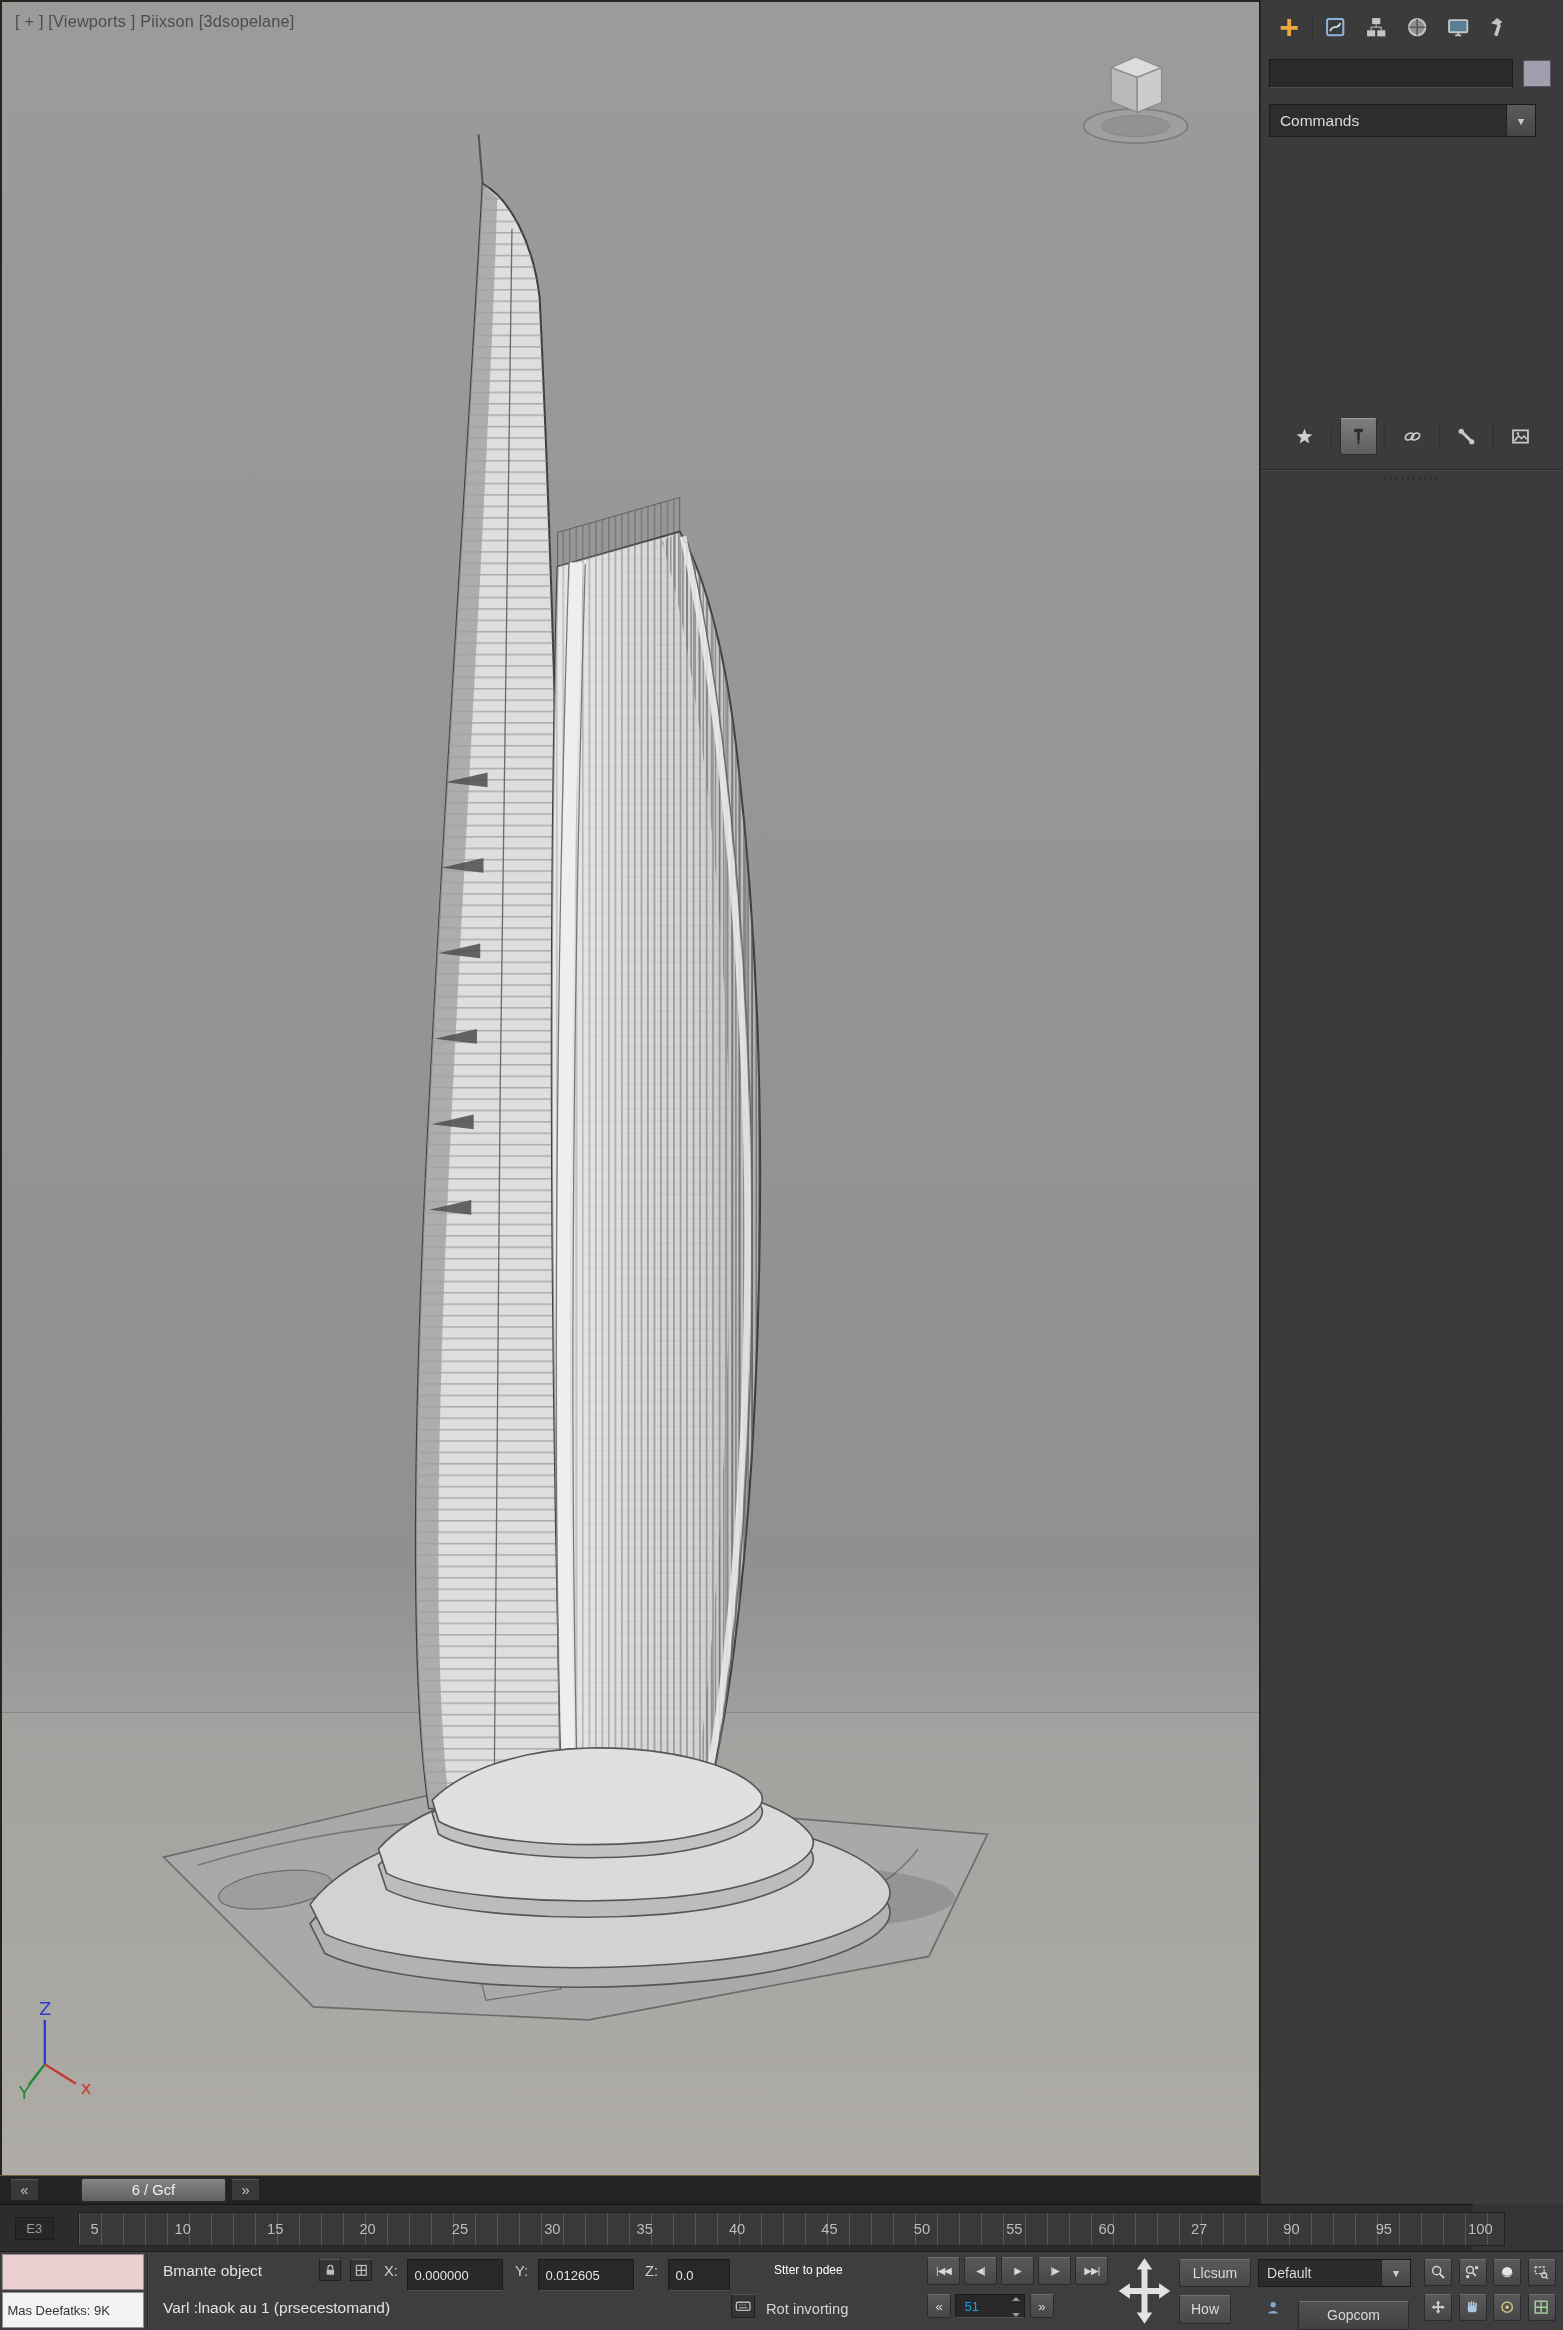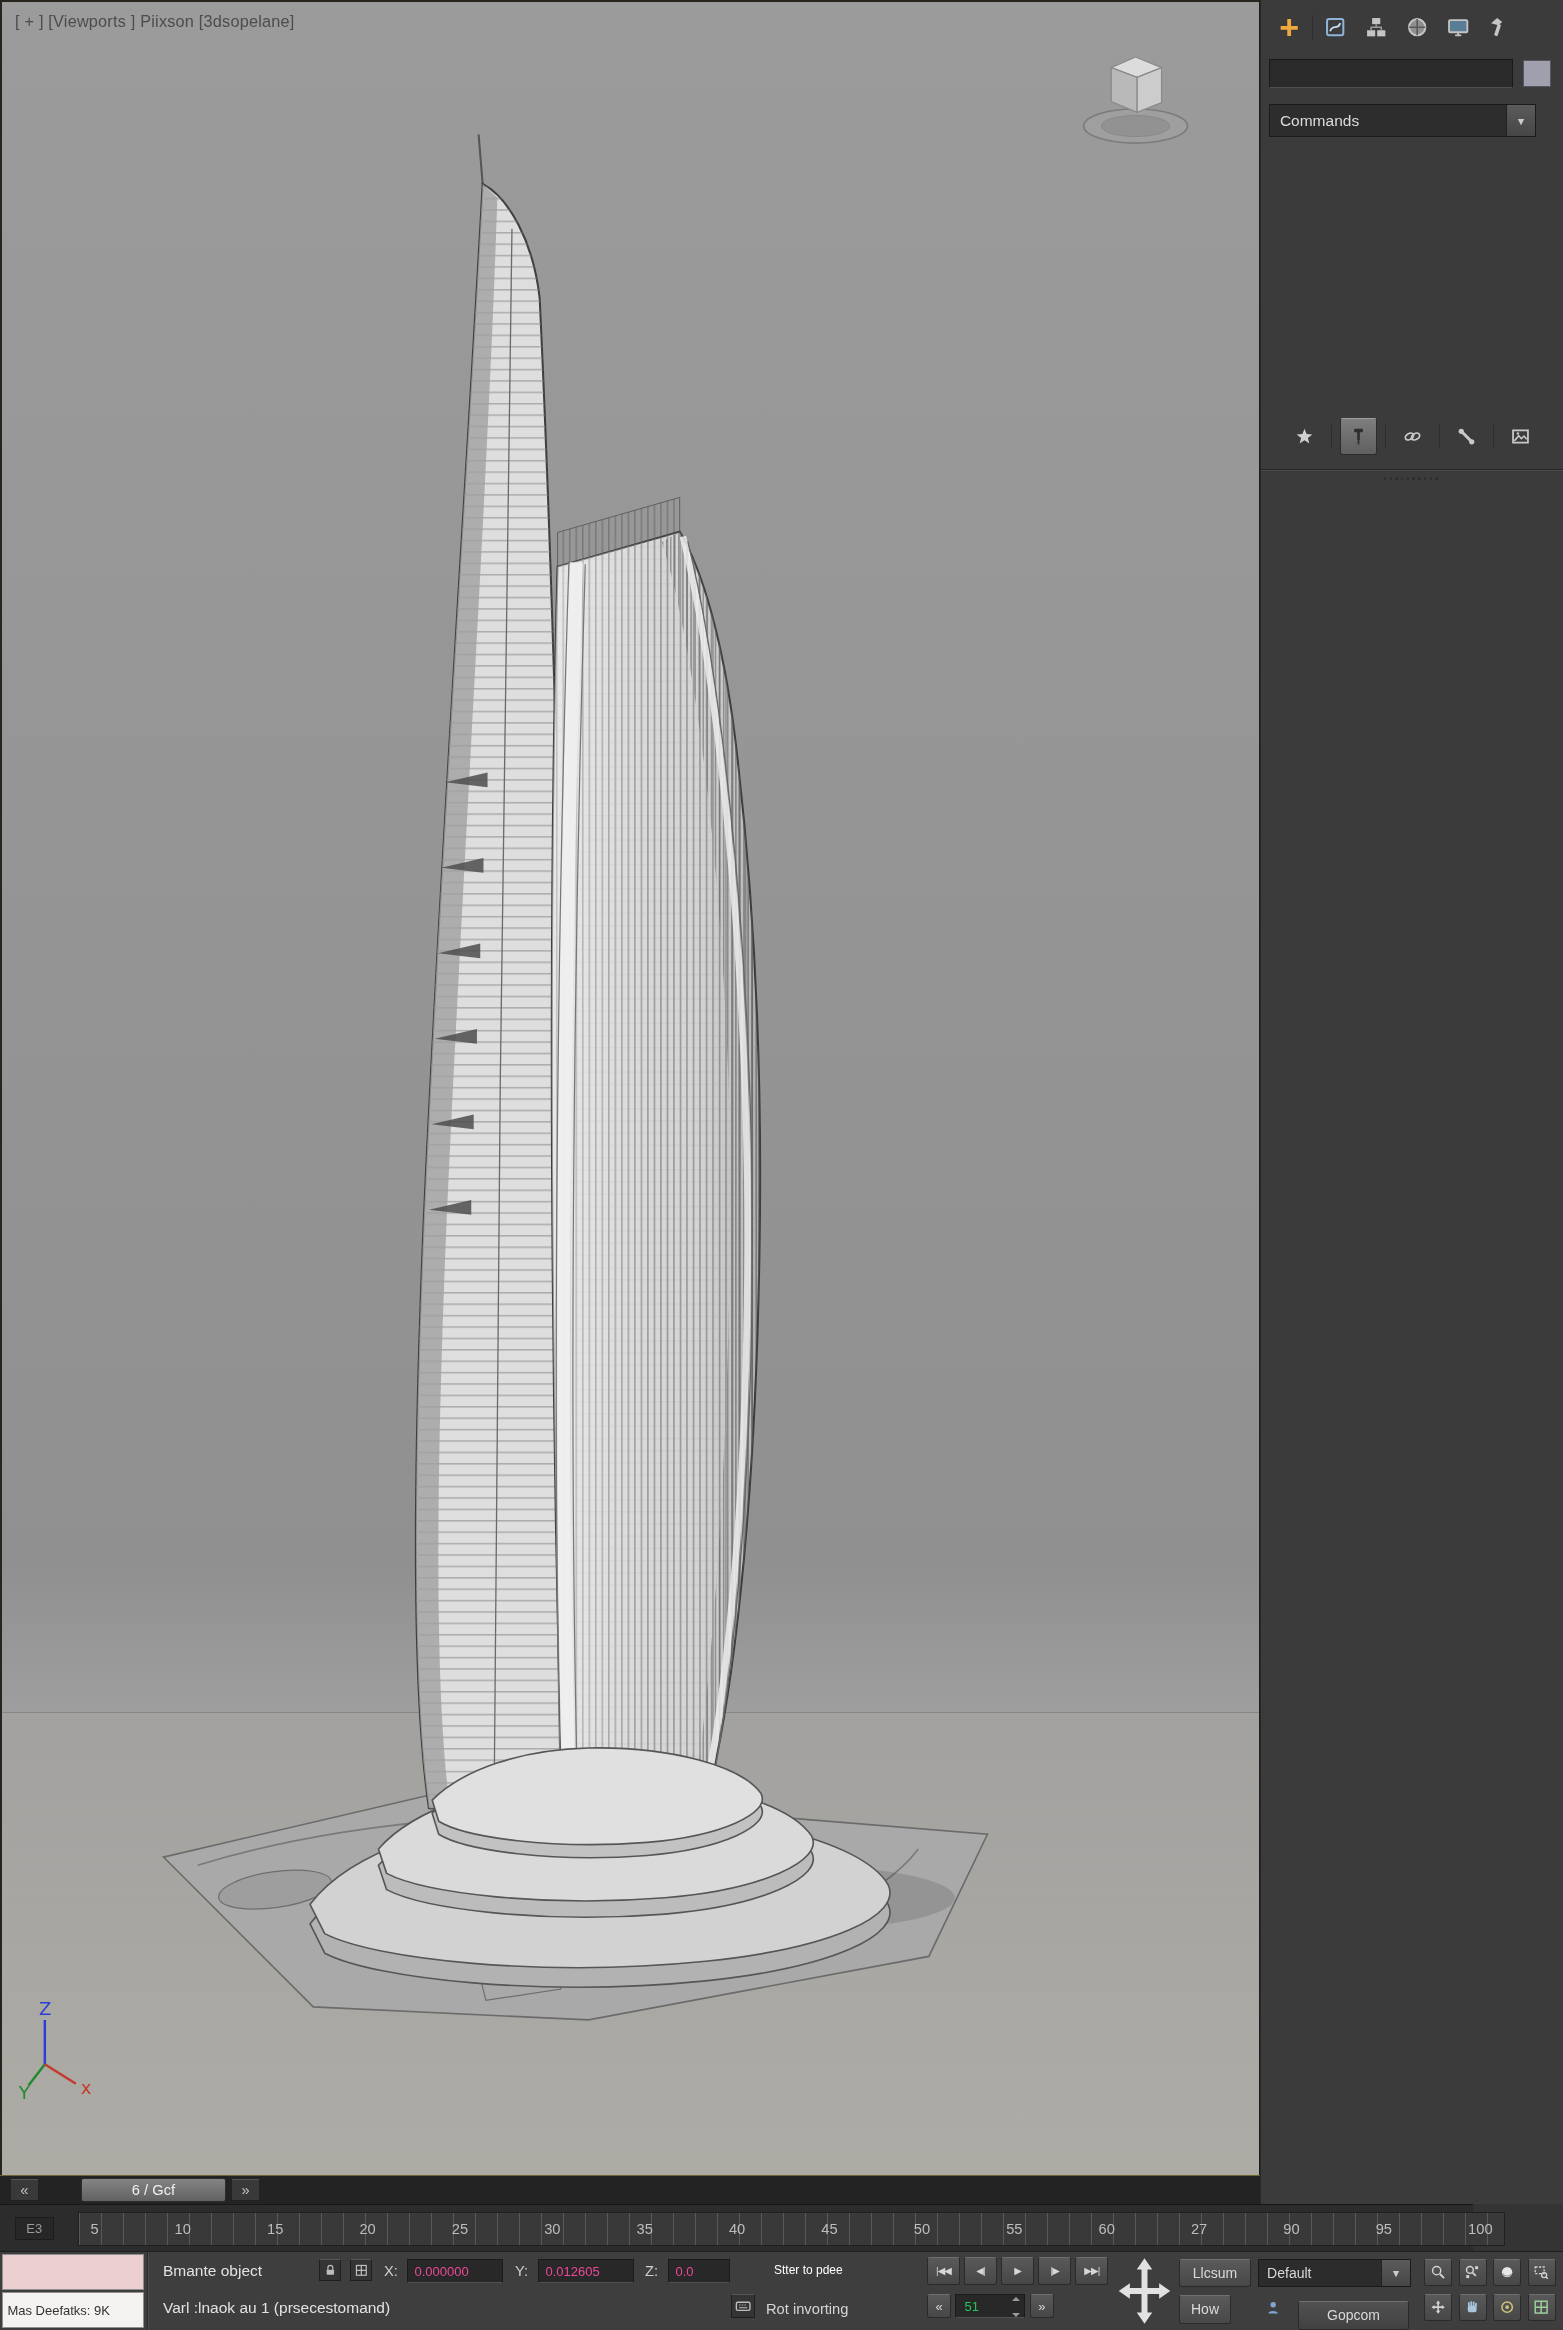--- a/index.html
+++ b/index.html
@@ -72,31 +72,31 @@
   .statusbar { left:0; top:2251px; width:1564px; height:79px; background:#3e3e3e; border-top:1.6px solid #1e1e1e; }
   .pinkbox { position:absolute; left:2.4px; top:2.4px; width:142px; height:36px; background:#ecd0d1; border:0.8px solid #8f8f8f; }
   .whitebox { position:absolute; left:2.4px; top:40px; width:142px; height:36px; background:#f4f3f1; border:0.8px solid #8f8f8f;
     color:#333; font-size:13px; display:flex; align-items:center; padding-left:4px; }
   .sbsep { position:absolute; left:147px; top:0; width:1.6px; height:79px; background:#2a2a2a; border-right:0.8px solid #4c4c4c; }
   .prompt { position:absolute; left:163px; top:9.8px; font-size:15.5px; color:#e2e2e2; }
   .statusline { position:absolute; left:163px; top:47px; font-size:15.5px; color:#e2e2e2;text-align:center; }
   .miniicon { position:absolute; width:22px; height:22px; background:#343434; border:0.8px solid #1f1f1f; border-top-color:#565656;
     display:flex; align-items:center; justify-content:center; }
   .coordlabel { position:absolute; top:11.4px; font-size:14.7px; color:#cfcfcf; }
-  .coordfield { position:absolute; top:7.3px; height:24px; background:#282828; border:0.8px solid #1a1a1a; border-bottom-color:#505050;
-    color:#ec4899; font-size:13px; display:flex; align-items:center; padding-left:6.5px; }
+  .coordfield { position:absolute; top:7.3px; height:32px; background:#282828; border:0.8px solid #1a1a1a; border-bottom-color:#505050;
+    color:#e5e5e5; font-size:13px; display:flex; align-items:center; padding-left:6.5px; }
   .gridtext { position:absolute; left:774px; top:11.4px; font-size:12px; color:#ffffff; }
   .transport { position:absolute; left:927px; top:4.9px; display:flex; gap:4.1px; }
   .tbn { width:33px; height:28px; background:linear-gradient(#595959,#474747); border:0.8px solid #2a2a2a; border-top-color:#6e6e6e;
     border-radius:2.4px; color:#d8d8d8; font-size:9.8px; letter-spacing:-0.8px; display:flex; align-items:center; justify-content:center; }
   .keys { position:absolute; left:927px; top:42px; display:flex; gap:4.1px; align-items:center; }
   .keybtn { width:24.4px; height:24.4px; background:linear-gradient(#595959,#474747); border:0.8px solid #2a2a2a; border-top-color:#6e6e6e;
     border-radius:2.4px; color:#d8d8d8; font-size:13px; display:flex; align-items:center; justify-content:center; }
   .framefield { width:70px; height:24.4px; background:#282828; border:0.8px solid #1a1a1a; border-bottom-color:#505050;
-    color:#22c55e; font-size:13px; display:flex; align-items:center; padding-left:8.1px; position:relative; }
+    color:#0ea5e9; font-size:13px; display:flex; align-items:center; padding-left:8.1px; position:relative; }
   .spin { position:absolute; right:2.4px; top:2.4px; width:11.4px; height:19.5px; display:flex; flex-direction:column; align-items:center; justify-content:space-between; }
   .spin b { width:0; height:0; border-left:4.1px solid transparent; border-right:4.1px solid transparent; }
   .spin .up { border-bottom:4.9px solid #9a9a9a; }
   .spin .dn { border-top:4.9px solid #9a9a9a; }
   .pancross { position:absolute; left:1117px; top:4.1px; width:55px; height:70px; }
   .btn { position:absolute; background:linear-gradient(#5a5a5a,#484848); border:0.8px solid #2a2a2a; border-top-color:#707070;
     border-radius:2.4px; color:#dadada; font-size:14px; display:flex; align-items:center; justify-content:center; }
   .btn-llcsum { left:1179px; top:6.5px; width:72px; height:28.5px; }
   .btn-how { left:1179px; top:43px; width:52px; height:28.5px; }
   .btn-gopcom { left:1298px; top:43px; width:111px; height:28.5px; background:linear-gradient(#515151,#414141);margin-top:6px; }

